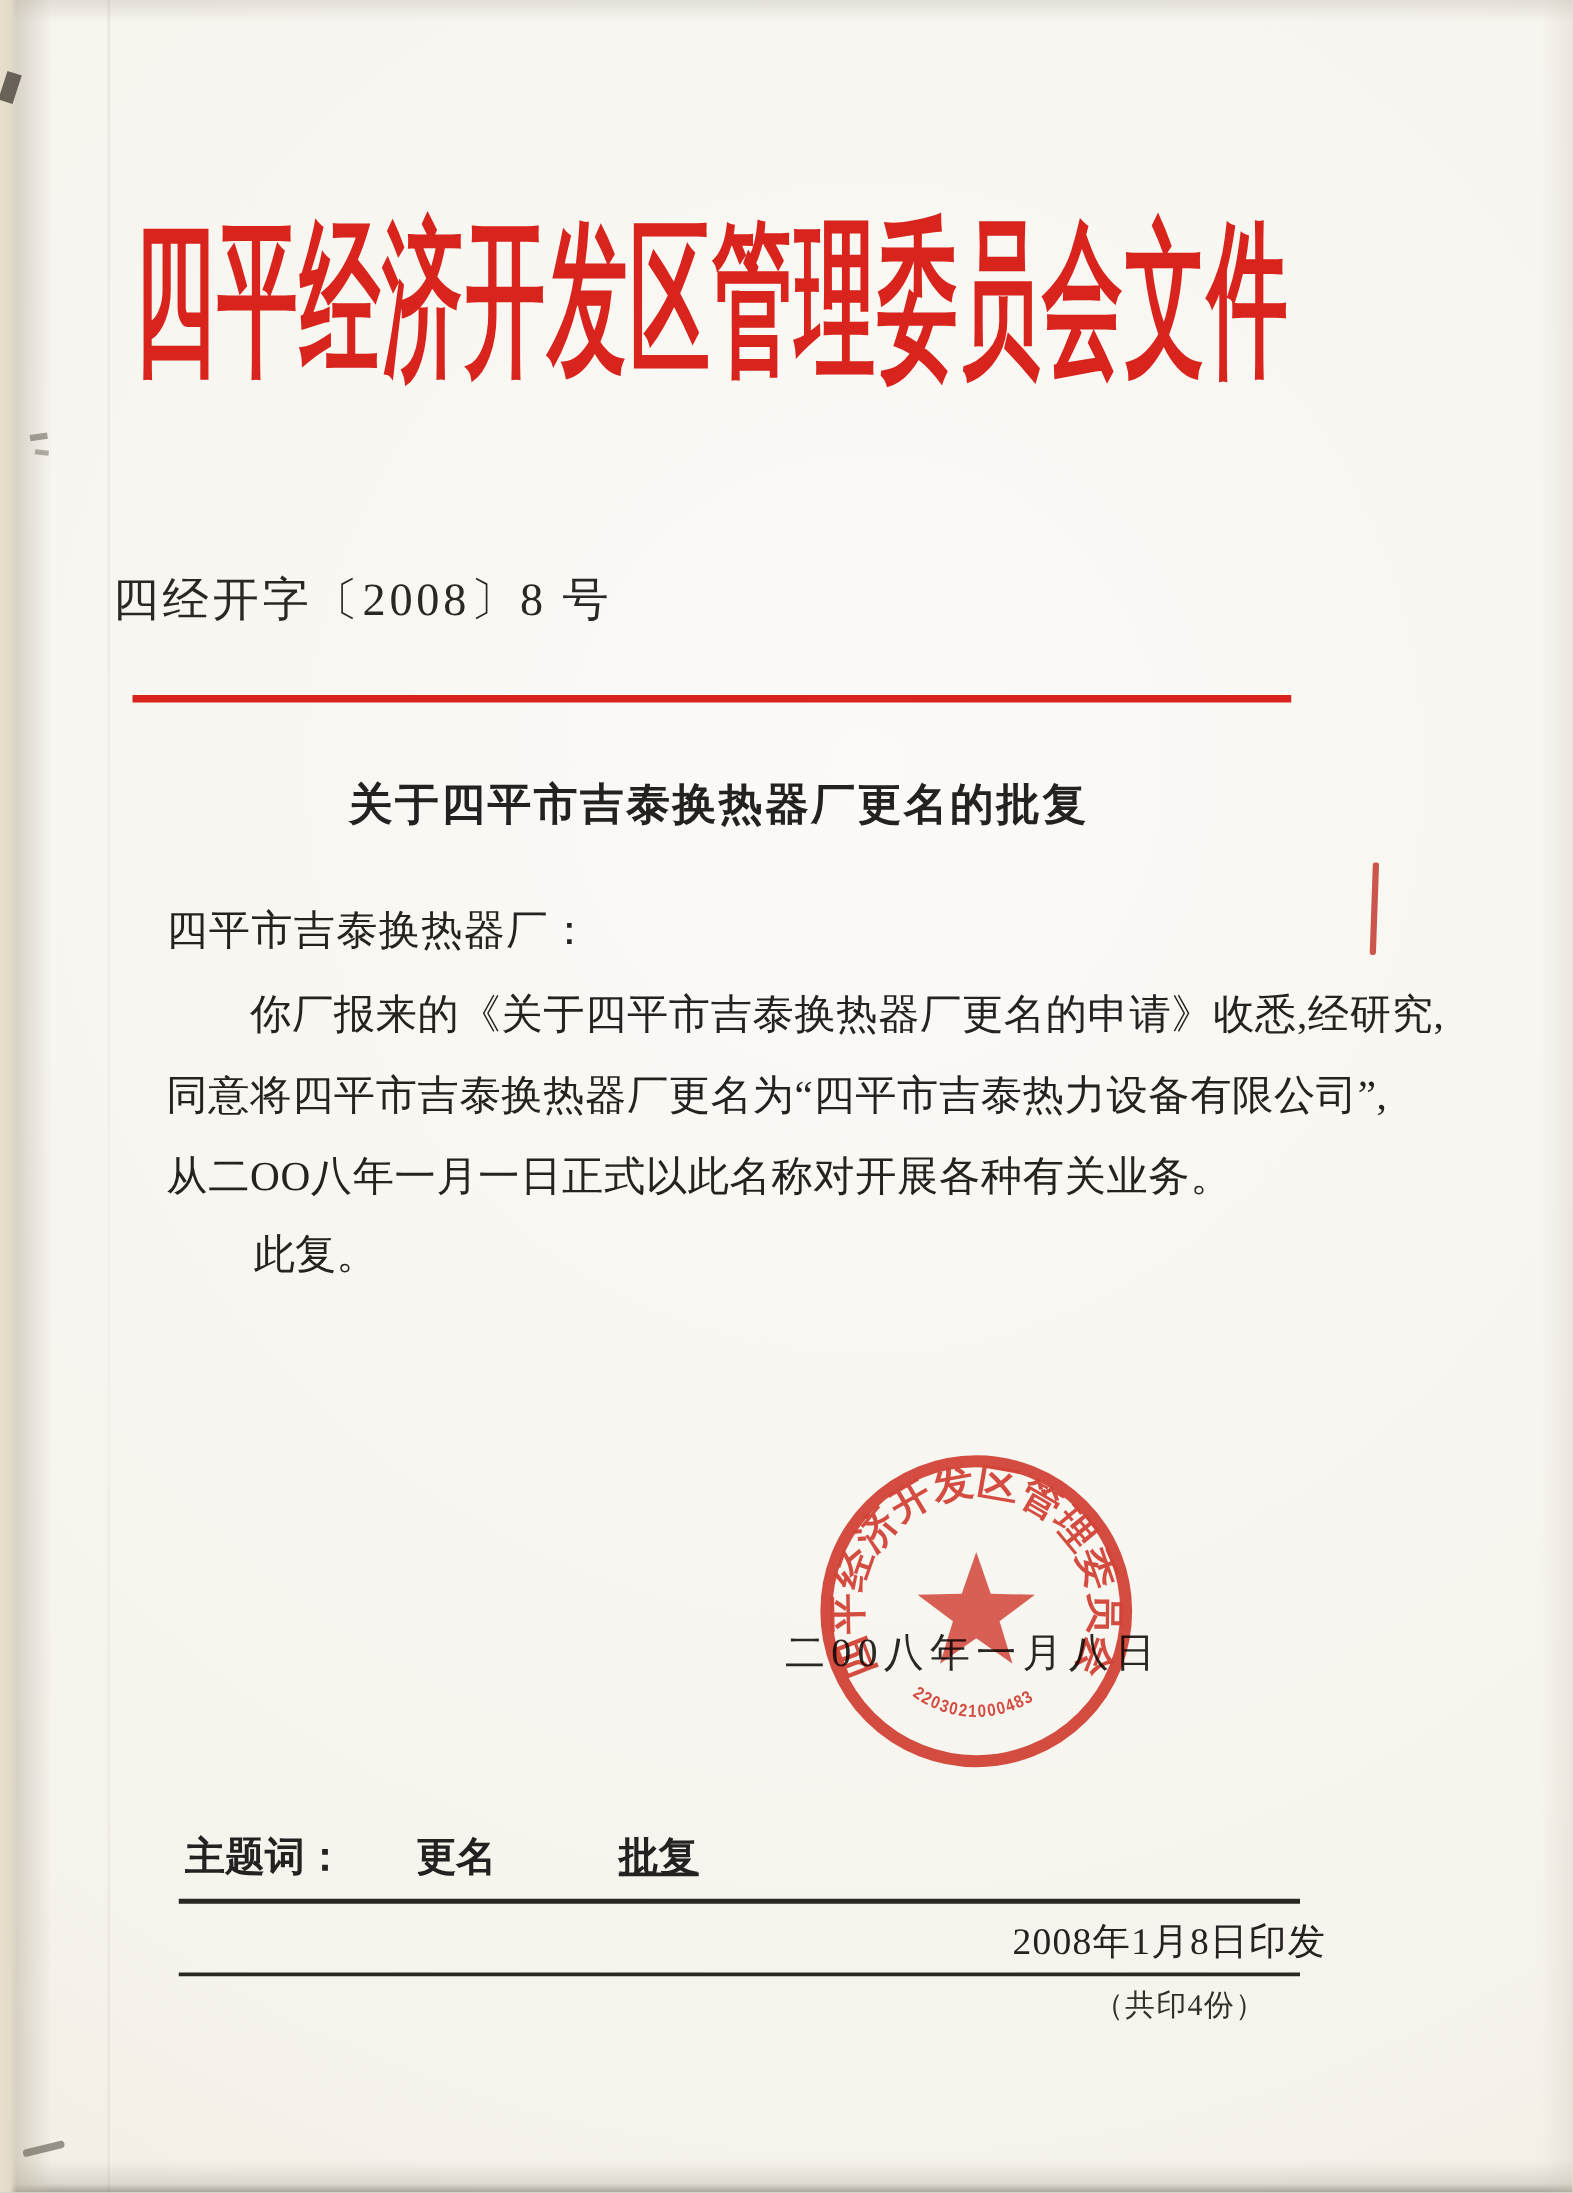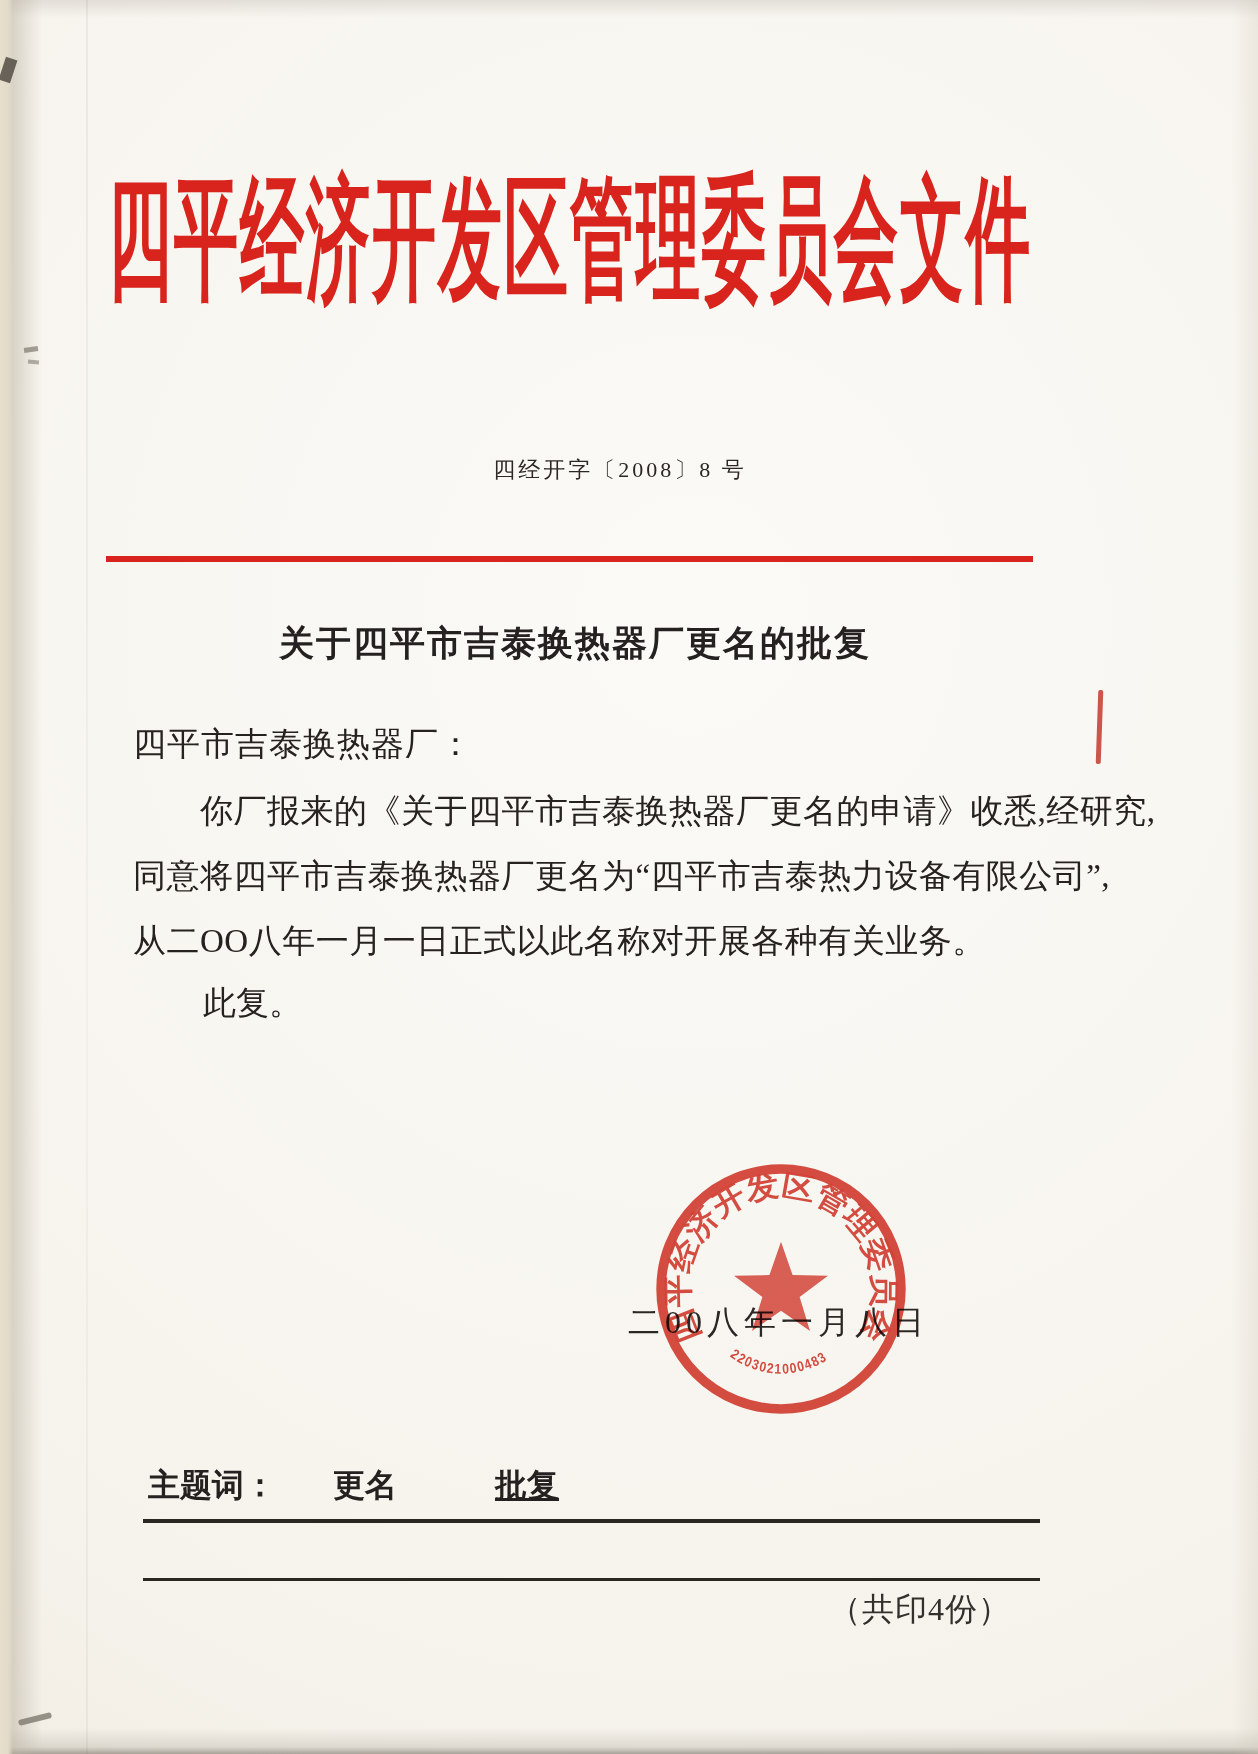--- a/index.html
+++ b/index.html
@@ -24,21 +24,21 @@
   .org-title{
     position:absolute;left:50px;top:172px;width:1040px;
     text-align:center;white-space:nowrap;
     font-family:"Liberation Sans","DejaVu Sans",sans-serif;
     font-weight:bold;font-size:64px;line-height:64px;letter-spacing:2px;
     color:#d8241c;
     transform:scaleY(2.1);transform-origin:top center;
   }
   .doc-number{
     position:absolute;left:90px;top:455px;width:1060px;
-    text-align:center;font-size:22px;letter-spacing:3px;color:#2b2724;
+    text-align:left;font-size:37px;letter-spacing:3px;color:#2b2724;
   }
   .red-rule{position:absolute;left:106px;top:556px;width:927px;height:6px;background:#d8241c;}
   .doc-title{
     position:absolute;left:50px;top:620px;width:1050px;text-align:center;
     font-family:"Liberation Sans","DejaVu Sans",sans-serif;
     font-weight:bold;font-size:35px;letter-spacing:2px;color:#242120;
   }
   .addressee{position:absolute;left:133px;top:722px;font-size:33px;letter-spacing:1px;}
   .body-line{position:absolute;left:133px;width:930px;font-size:33px;letter-spacing:0.5px;white-space:nowrap;}
   .bl1{top:789px;padding-left:67px;}
@@ -57,21 +57,21 @@
     font-family:"Liberation Sans","DejaVu Sans",sans-serif;
     font-weight:bold;font-size:32px;color:#242120;
   }
   .keywords-row .kw1{margin-left:57px;}
   .keywords-row .kw2{margin-left:98px;text-decoration:underline;}
   .rule{position:absolute;left:143px;width:897px;background:#2a2622;}
   .rule-a{top:1519px;height:4px;}
   .rule-b{top:1578px;height:3px;}
   .issuer{position:absolute;left:148px;top:1536px;font-size:30px;letter-spacing:1px;}
   .print-date{position:absolute;left:810px;top:1533px;font-size:30px;letter-spacing:1px;}
-  .copies{position:absolute;left:829px;top:1588px;font-size:32px;letter-spacing:1px;color:#33302c;}
+  .copies{position:absolute;left:875px;top:1588px;font-size:24px;letter-spacing:1px;color:#33302c;}
 </style>
 </head>
 <body>
 
 <div class="paper">
 
   <div class="crease"></div>
 
   <div class="org-title">四平经济开发区管理委员会文件</div>
 
@@ -104,20 +104,21 @@
         <textPath href="#serialPath" startOffset="4" textLength="104" lengthAdjust="spacingAndGlyphs">2203021000483</textPath>
       </text>
     </svg>
   </div>
 
   <div class="keywords-row">
     <span>主题词：</span><span class="kw1">更名</span><span class="kw2">批复</span>
   </div>
 
   <div class="rule rule-a"></div>
+  <div class="print-date">2008年1月8日印发</div>
   <div class="rule rule-b"></div>
   <div class="copies">（共印4份）</div>
 
   <div class="speck" style="left:2px;top:58px;width:12px;height:24px;background:#4a443c;transform:rotate(18deg);opacity:.8;"></div>
   <div class="speck" style="left:24px;top:347px;width:14px;height:5px;background:#6b655a;transform:rotate(-8deg);opacity:.6;"></div>
   <div class="speck" style="left:28px;top:360px;width:11px;height:4px;background:#6b655a;transform:rotate(6deg);opacity:.5;"></div>
   <div class="speck" style="left:18px;top:1716px;width:34px;height:6px;background:#6f695e;transform:rotate(-14deg);border-radius:3px;opacity:.7;"></div>
   <div class="speck" style="left:1097px;top:690px;width:5px;height:74px;background:#c23a2e;transform:rotate(2deg);border-radius:2px;opacity:.85;"></div>
 
 </div>

